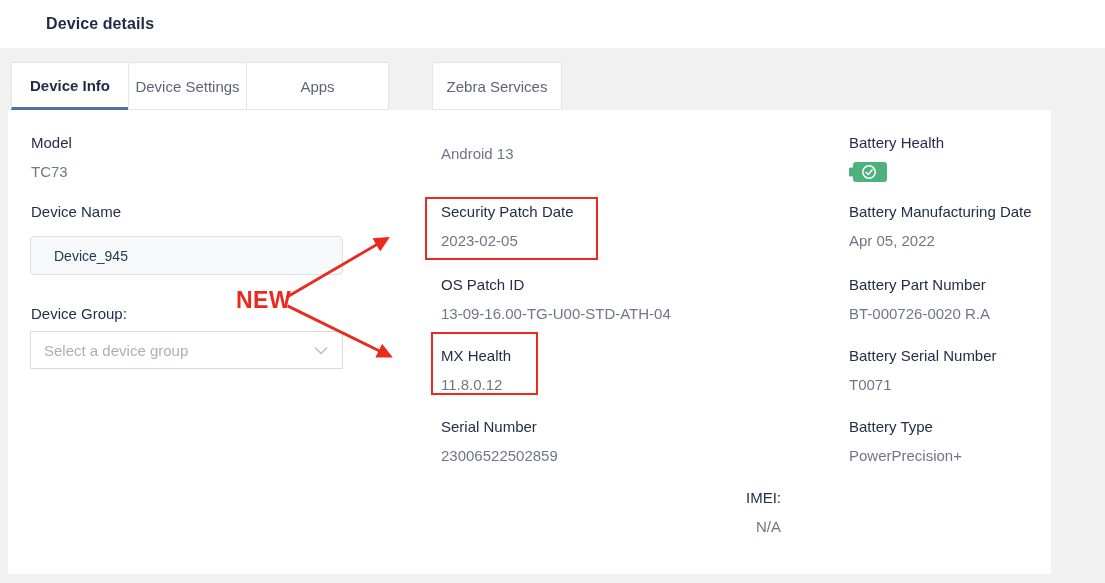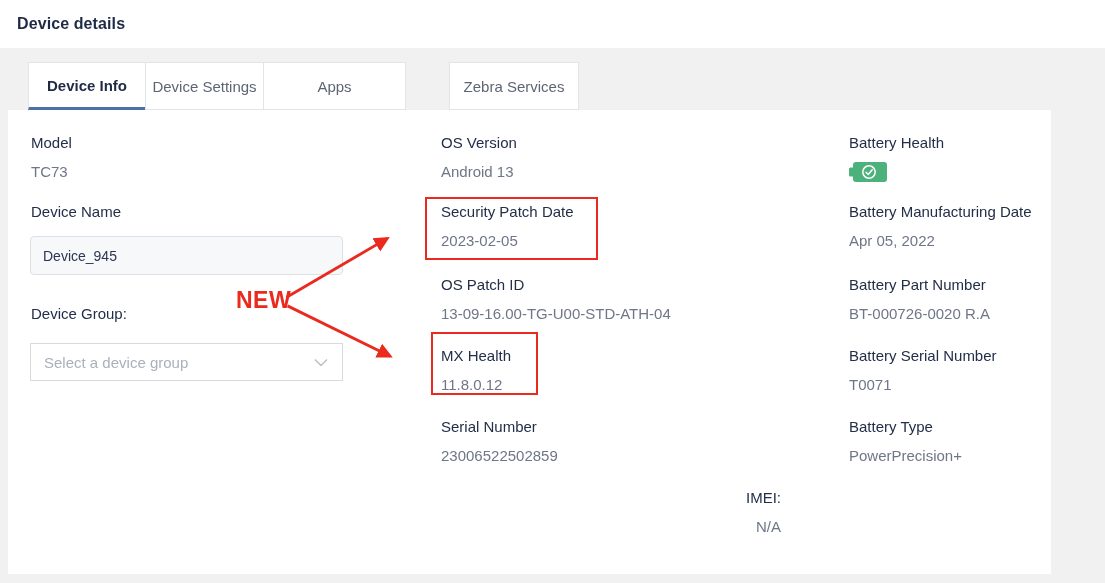--- a/index.html
+++ b/index.html
@@ -7,21 +7,21 @@
   body {
     font-family: "Liberation Sans", sans-serif;
     background: #ffffff;
     color: #232e48;
     position: relative;
   }
 
   
   .titlebar {
     height: 48px;
-    padding-left: 17px;
+    padding-left: 46px;
     display: flex;
     align-items: center;
     background: #ffffff;
   }
   .page-title {
     font-size: 16px;
     font-weight: 700;
     color: #1f2a44;
     letter-spacing: 0.1px;
   }
@@ -29,21 +29,21 @@
   
   .shell {
     background: #f1f1f2;
     height: 535px;
     position: relative;
   }
 
   
   .tabs-row {
     height: 62px;
-    padding-left: 28px;
+    padding-left: 11px;
     display: flex;
     align-items: flex-end;
   }
   .tab {
     height: 48px;
     background: #ffffff;
     border: 1px solid #e2e4e8;
     display: flex;
     align-items: center;
     justify-content: center;
@@ -102,41 +102,40 @@
   
   .text-input {
     position: absolute;
     top: 126px;
     left: -1px;
     width: 313px;
     height: 39px;
     background: #f7f8fa;
     border: 1px solid #dde1e6;
     border-radius: 4px;
-    padding-left: 12px;
+    padding-left: 23px;
     font-family: "Liberation Sans", sans-serif;
     font-size: 14px;
     color: #2a3550;
     outline: none;
   }
   .select-box {
     position: absolute;
     top: 221px;
     left: -1px;
     width: 313px;
     height: 38px;
     background: #ffffff;
     border: 1px solid #d7dbe1;
     border-radius: 0;
     display: flex;
     align-items: center;
     justify-content: space-between;
     padding: 0 14px 0 13px;
     cursor: pointer;
-    margin-top: 12px;
   }
   .select-placeholder {
     font-size: 15px;
     color: #aab0bb;
   }
 
   
   .battery-badge { position: absolute; top: 28px; left: 0; width: 40px; height: 20px; }
 
   
@@ -201,21 +200,20 @@
         <span>
           <svg width="14" height="9" viewBox="0 0 14 9">
               <polyline points="1,1.5 7,7.5 13,1.5" stroke="#b8bec8" stroke-width="1.4" fill="none"></polyline>
             </svg>
         </span>
       </div>
     </div>
 
     <div class="col col-mid">
       <div class="field f-r1">
-        <span class="flabel">OS Version</span>
         <span class="fvalue">Android 13</span>
       </div>
       <div class="field f-r2">
         <span class="flabel">Security Patch Date</span>
         <span class="fvalue">2023-02-05</span>
       </div>
       <div class="field f-r3">
         <span class="flabel">OS Patch ID</span>
         <span class="fvalue">13-09-16.00-TG-U00-STD-ATH-04</span>
       </div>

